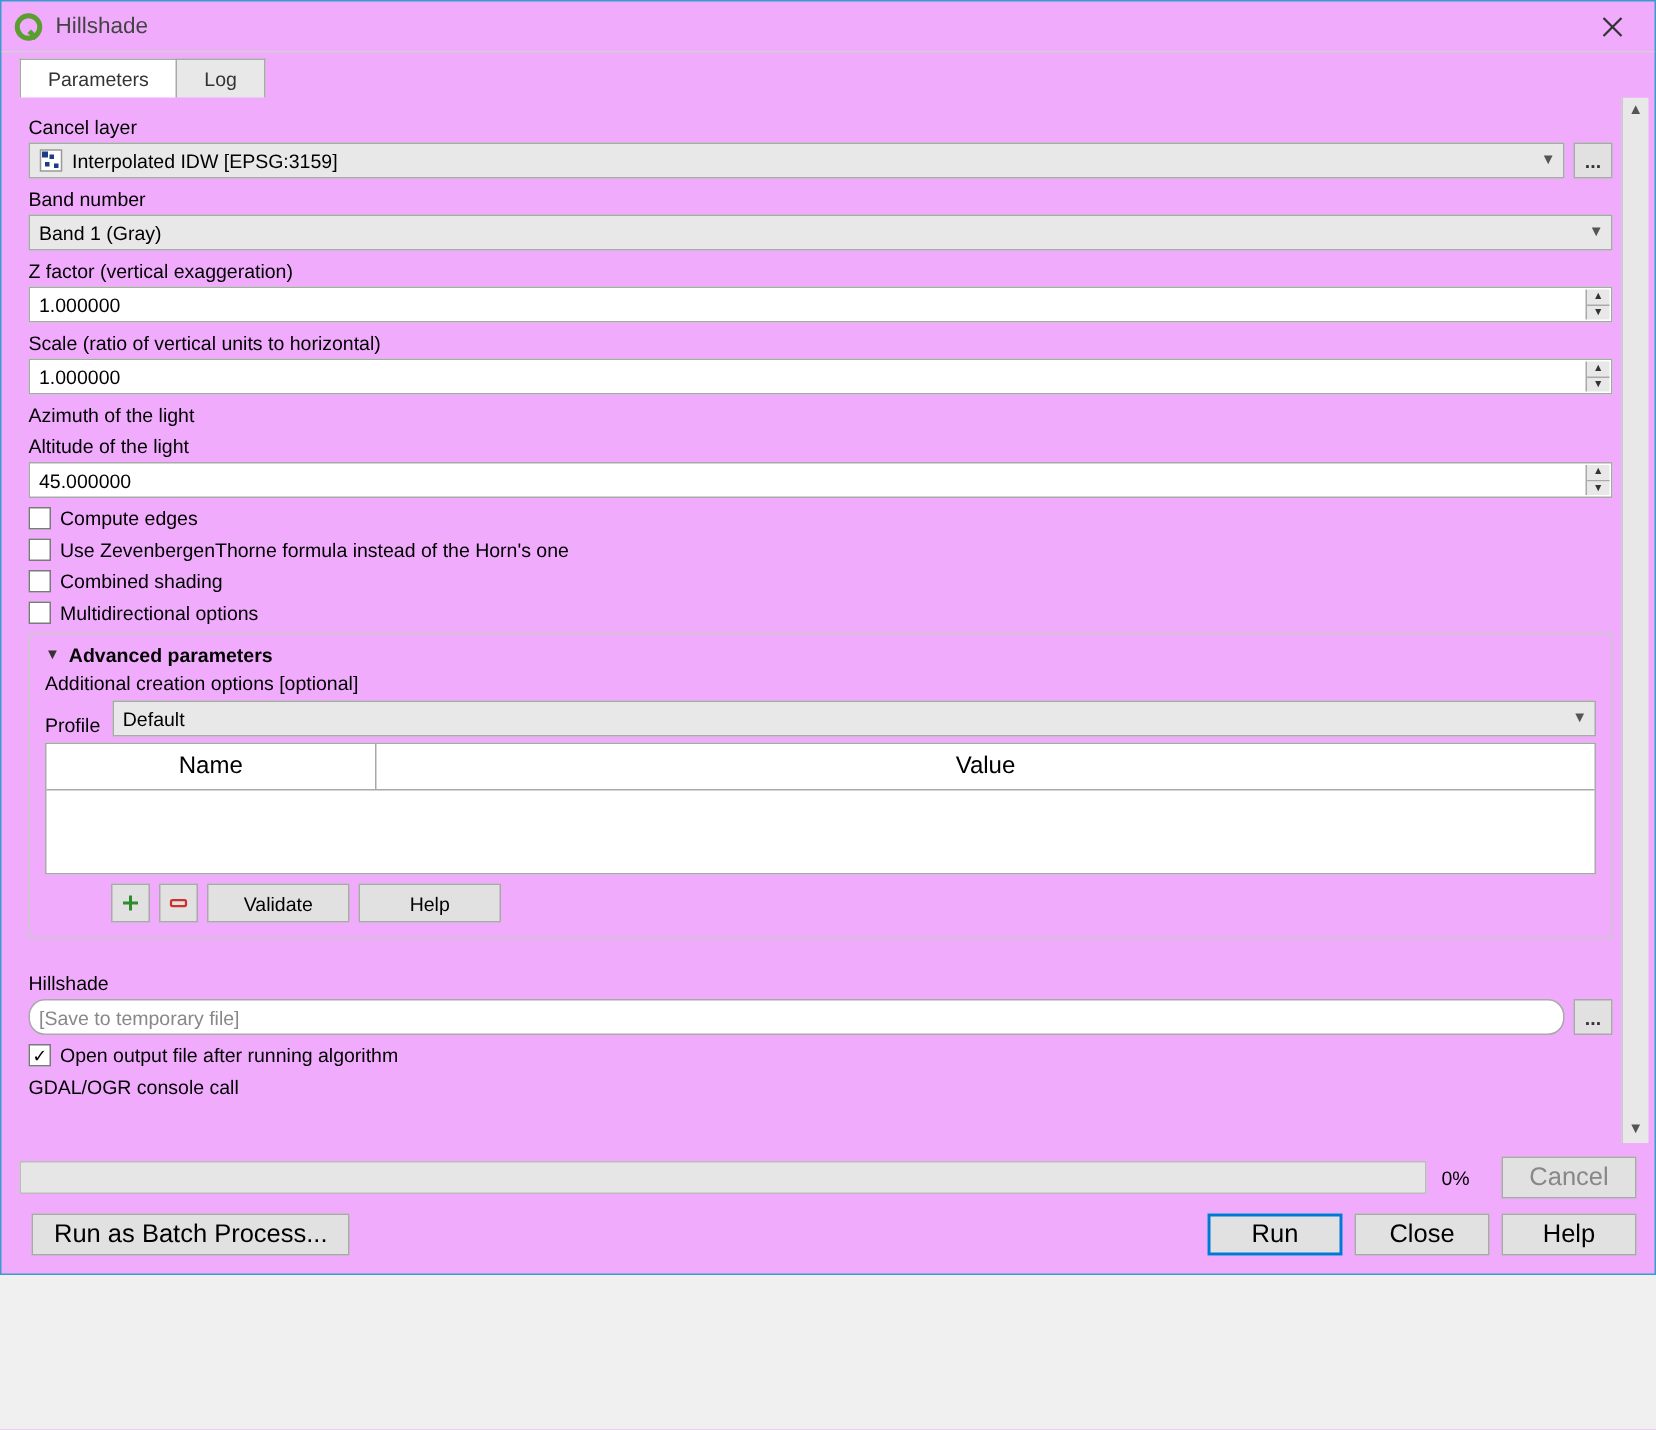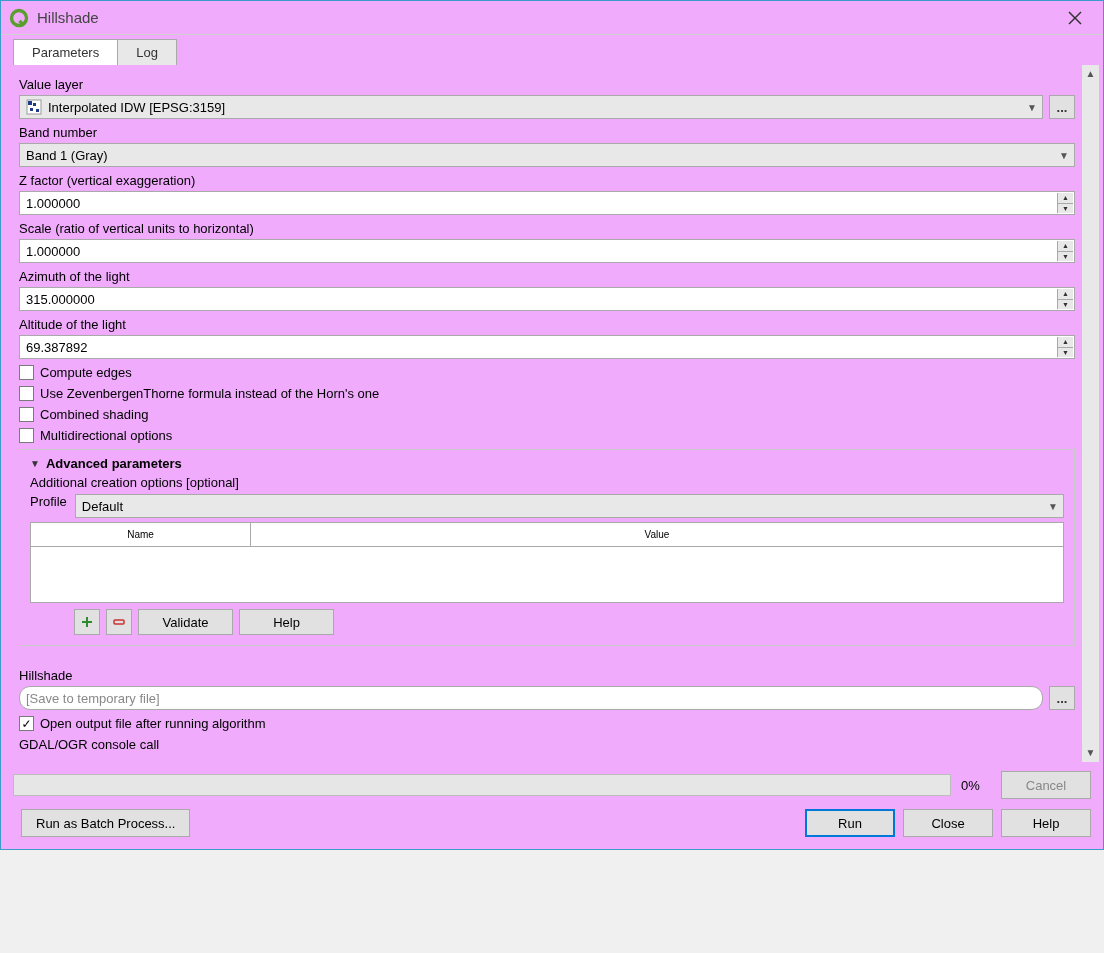--- a/index.html
+++ b/index.html
@@ -119,29 +119,29 @@
 }
 .chk.checked::after {
   content:"✓"; font-size:12px; color:#000; line-height:1;
 }
 .advanced {
   border:1px solid #c8c8c8; padding:6px 10px 10px 10px; margin-top:6px;
 }
 .adv-header { display:flex; align-items:center; gap:6px; font-weight:bold; cursor:pointer; margin-bottom:4px;}
 .adv-header .tri { font-size:10px; color:#333;}
 .sublabel { margin:4px 0;}
-.profile-row { display:flex; align-items:flex-start; gap:8px; margin:4px 0;}
+.profile-row { display:flex; align-items:flex-end; gap:8px; margin:4px 0;}
 .profile-row .plabel { }
 .profile-row .combo { flex:1; }
 .options-table {
   border:1px solid #a9a9a9; background:#fff; margin-top:4px;
 }
 .options-table .thead { display:flex; border-bottom:1px solid #a9a9a9; }
 .options-table .thead .th {
-  padding:6px; font-size:10px; text-align:center;
+  padding:6px; font-size:16px; text-align:center;
 }
 .options-table .thead .th:first-child {
   width:220px; border-right:1px solid #a9a9a9;
 }
 .options-table .thead .th:last-child { flex:1; }
 .options-table .tbody { height:55px; }
 .table-btn-row { display:flex; gap:6px; margin-top:6px;padding-left:44px;}
 .small-btn {
   height:26px; border:1px solid #a9a9a9; background:#e1e1e1;
   display:flex; align-items:center; justify-content:center;
@@ -158,21 +158,21 @@
 }
 .progress-row { display:flex; align-items:center; gap:10px; margin-bottom:10px;}
 .progress-bar {
   flex:1; height:22px; border:1px solid #bcbcbc; background:#e6e6e6;
 }
 .pct { width:30px; text-align:left; }
 .btn {
   height:28px; min-width:90px; padding:0 14px;
   border:1px solid #a9a9a9; background:#e1e1e1;
   display:inline-flex; align-items:center; justify-content:center;
-  cursor:pointer; font-size:13px;
+  cursor:pointer; font-size:17px;
 }
 .btn.disabled { color:#888; cursor:default;}
 .btn.primary { border:2px solid #0078d7; }
 .footer-row { display:flex; align-items:center; }
 .footer-row .spacer { flex:1; }
 .footer-row .btn { margin-left:8px; }
 svg { display:block; }
 </style>
 </head>
 <body>
@@ -196,21 +196,21 @@
   </div>
 
   <div class="tabbar">
     <div class="tab active">Parameters</div>
     <div class="tab">Log</div>
   </div>
 
   <div class="content">
     <div class="form-area">
 
-      <span class="label">Value layer</span>
+      <span class="label">Cancel layer</span>
       <div class="row">
         <div class="combo">
           <span class="layer-icon">
             <svg width="16" height="16" viewBox="0 0 16 16">
               <rect x="1" y="1" width="14" height="14" fill="#fff" stroke="#999"></rect>
               <rect x="2" y="2" width="4" height="4" fill="#1e3a8a"></rect>
               <rect x="7" y="4" width="3" height="3" fill="#1e3a8a"></rect>
               <rect x="4" y="9" width="3" height="3" fill="#1e3a8a"></rect>
               <rect x="10" y="10" width="3" height="3" fill="#1e3a8a"></rect>
             </svg>
@@ -239,31 +239,24 @@
       <span class="label">Scale (ratio of vertical units to horizontal)</span>
       <div class="spin">
         <span>1.000000</span>
         <div class="spinbtns">
             <div>▲</div>
             <div>▼</div>
           </div>
       </div>
 
       <span class="label">Azimuth of the light</span>
-      <div class="spin">
-        <span>315.000000</span>
-        <div class="spinbtns">
-            <div>▲</div>
-            <div>▼</div>
-          </div>
-      </div>
 
       <span class="label">Altitude of the light</span>
       <div class="spin">
-        <span>69.387892</span>
+        <span>45.000000</span>
         <div class="spinbtns">
             <div>▲</div>
             <div>▼</div>
           </div>
       </div>
 
       <div class="check-row">
         <div class="chk"></div>
         <span>Compute edges</span>
       </div>

